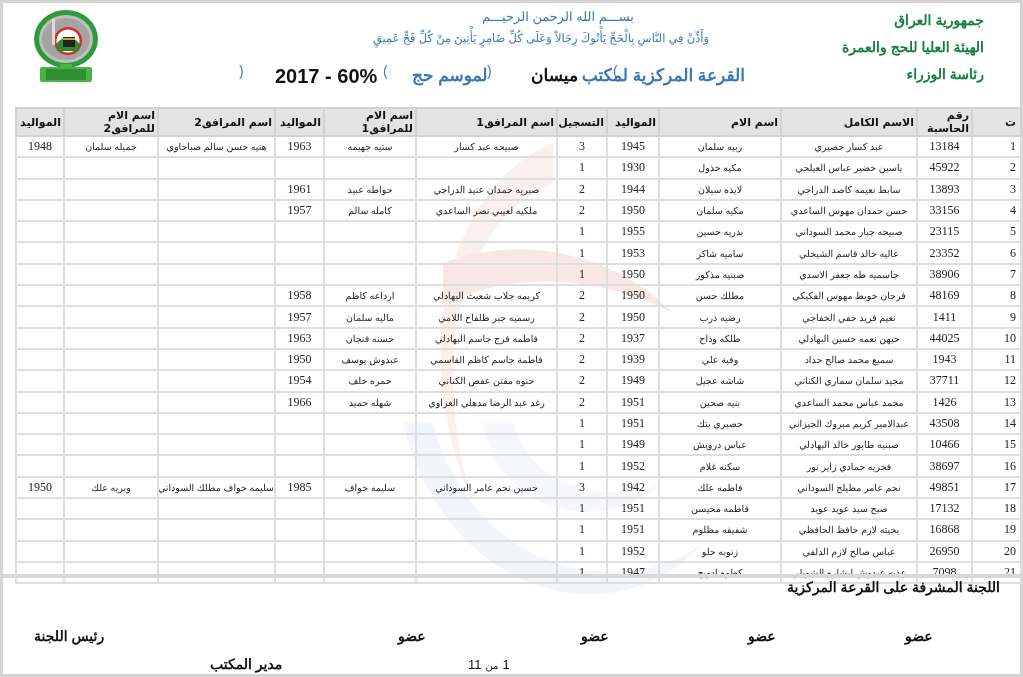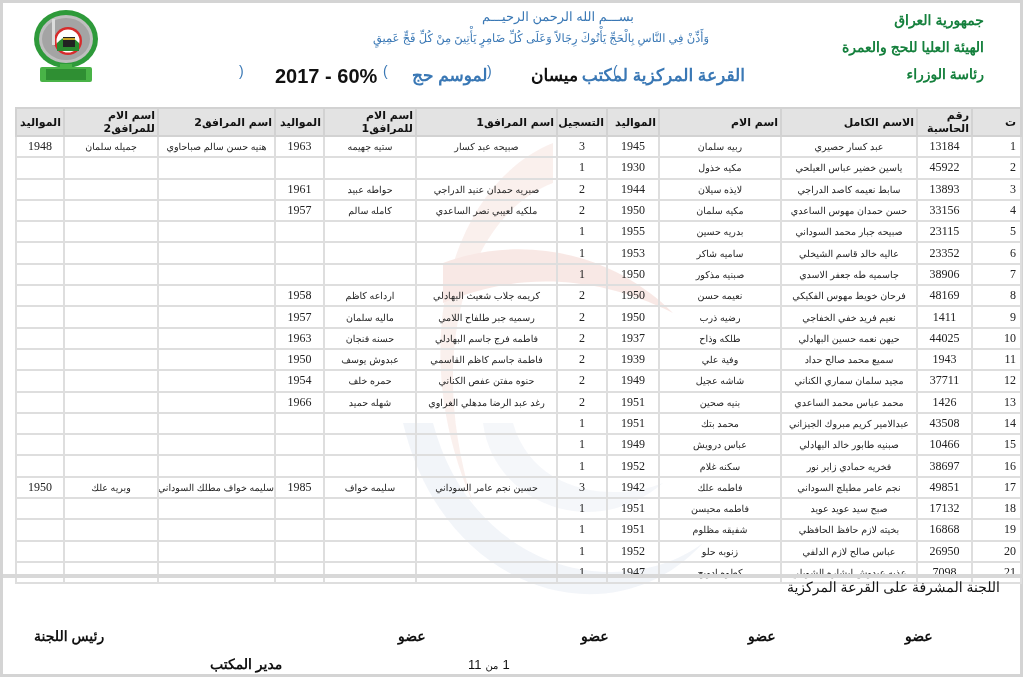--- a/index.html
+++ b/index.html
@@ -17,21 +17,21 @@
   .st-blue { color: #3a78b5; font-weight: bold; }
   .st-black { color: #111; font-weight: bold; }
   .paren { color: #3a78b5; font-size: 14px; position: absolute; top: 60px; }
   table.grid { position: absolute; left: 12px; top: 104px; width: 1005px; border-collapse: collapse; direction: rtl; table-layout: fixed; }
   table.grid th { background: #e3e3e3; font-family: "DejaVu Sans", sans-serif; font-size: 11px; font-weight: bold; height: 21px; border: 2px solid #d2d2d2; color: #111; text-align: right; padding: 0 2px; }
   table.grid th.ta-r { text-align: right; padding-right: 4px; }
   table.grid td { height: 21.3px; border: 2px solid #dedede; font-size: 9.5px; text-align: center; color: #222; white-space: nowrap; overflow: hidden; }
   table.grid td.num { font-family: "Liberation Serif", serif; font-size: 12px; }
   table.grid td.idx { text-align: right; padding-right: 4px; font-family: "Liberation Serif", serif; font-size: 12px; }
   .bottom-bar { position: absolute; left: 0; top: 571px; width: 1023px; height: 4px; background: #d8d8d8; }
-  .committee-title { position: absolute; right: 20px; top: 576px; font-size: 14px; font-weight: normal; direction: rtl; color: #111; text-align: right; }
+  .committee-title { position: absolute; right: 20px; top: 576px; font-size: 14px; font-weight: bold; direction: rtl; color: #111; text-align: right; }
   .sig { position: absolute; top: 625px; font-size: 14px; font-weight: bold; direction: rtl; color: #111; }
   .pager { position: absolute; left: 465px; top: 654px; font-size: 13px; direction: rtl; color: #111; }
   .pager .small { font-size: 10px; margin: 16px 4px; }
 </style>
 </head>
 <body>
 
 <div class="page">
 
   <svg class="watermark" viewBox="0 0 380 520">
@@ -201,21 +201,21 @@
           <td></td>
           <td class="num"></td>
           <td></td>
           <td></td>
           <td class="num"></td>
         </tr>
         <tr>
           <td class="idx">8</td>
           <td class="num">48169</td>
           <td>فرحان خويط مهوس الفكيكي</td>
-          <td>نعيمه حسن</td>
+          <td>مطلك حسن</td>
           <td class="num">1950</td>
           <td class="num">2</td>
           <td>كريمه جلاب شعيث البهادلي</td>
           <td>ارداعه كاظم</td>
           <td class="num">1958</td>
           <td></td>
           <td></td>
           <td class="num"></td>
         </tr>
         <tr>
@@ -285,21 +285,21 @@
           <td>شهله حميد</td>
           <td class="num">1966</td>
           <td></td>
           <td></td>
           <td class="num"></td>
         </tr>
         <tr>
           <td class="idx">14</td>
           <td class="num">43508</td>
           <td>عبدالامير كريم مبروك الجيزاني</td>
-          <td>محمد بتك</td>
+          <td>حصيري بتك</td>
           <td class="num">1951</td>
           <td class="num">1</td>
           <td></td>
           <td></td>
           <td class="num"></td>
           <td></td>
           <td></td>
           <td class="num"></td>
         </tr>
         <tr>

